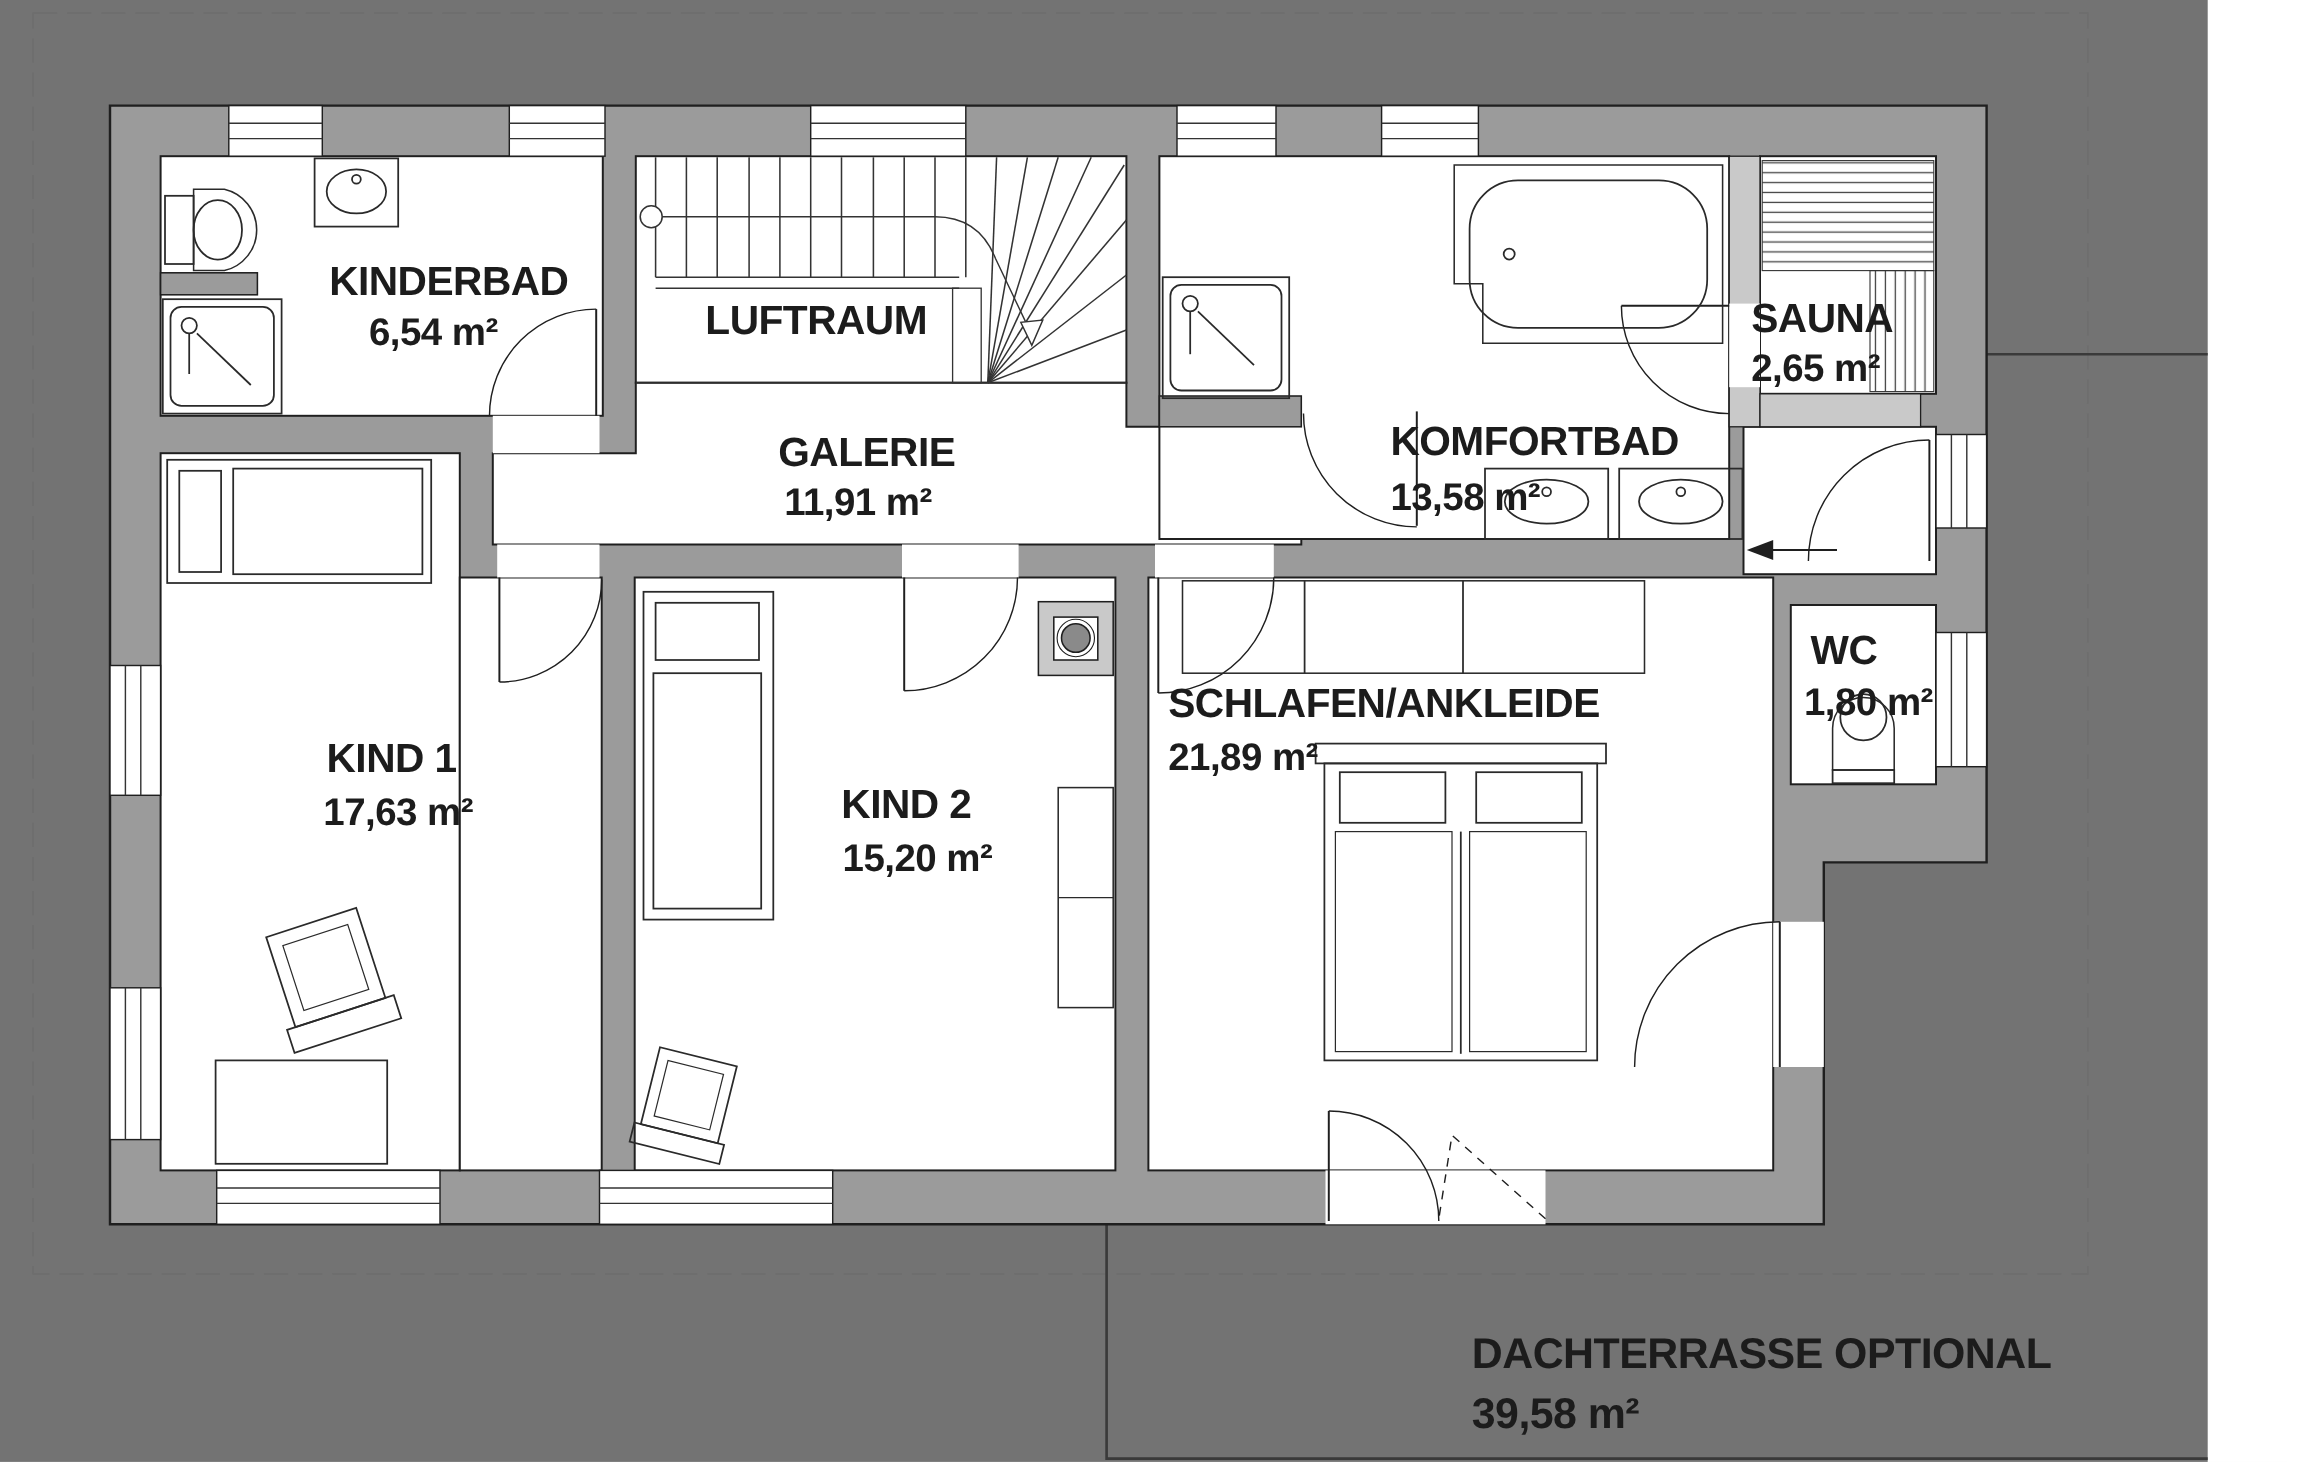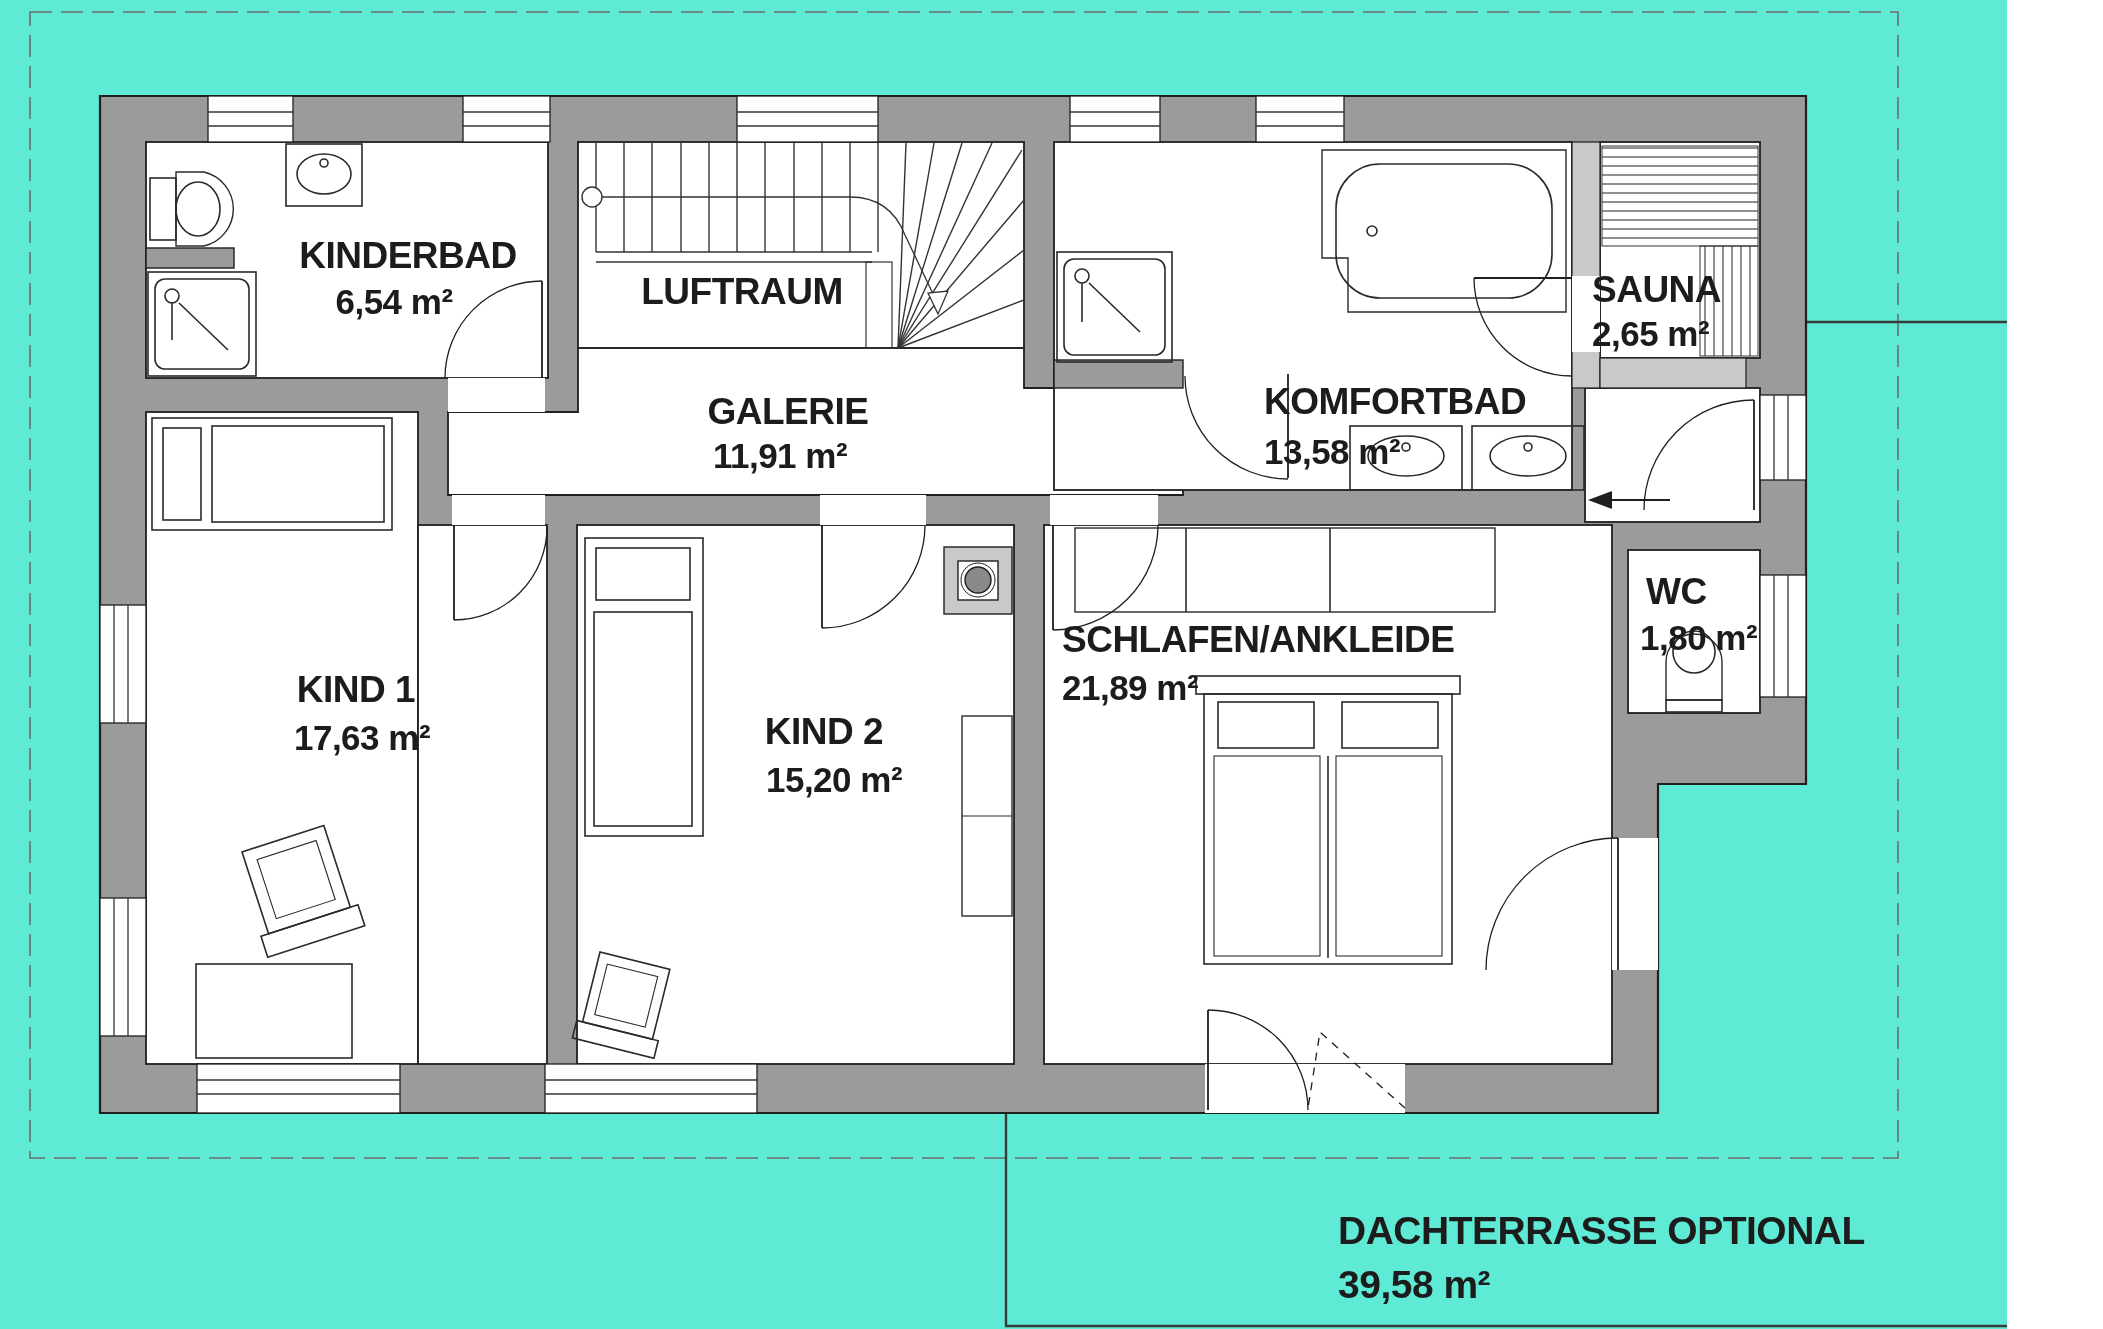--- a/index.html
+++ b/index.html
@@ -1,16 +1,16 @@
 <!DOCTYPE html>
 <html><head>
 <meta charset="utf-8">
 <style>
   html,body{margin:0;padding:0;background:#ffffff;}
-  .plan-wrap{width:2007px;height:1329px;position:relative;background:#5eead4;overflow:hidden;}
+  .plan-wrap{width:2007px;height:1329px;position:relative;background:#737373;overflow:hidden;}
   svg{display:block;}
   text{font-family:"Liberation Sans","DejaVu Sans",sans-serif;font-weight:700;fill:#1c1c1c;letter-spacing:-0.5px;}
   .room-name{font-size:37px;}
   .room-area{font-size:35px;}
   .big-label{font-size:39px;}
 </style>
 </head>
 <body>
 
 <div class="plan-wrap">

